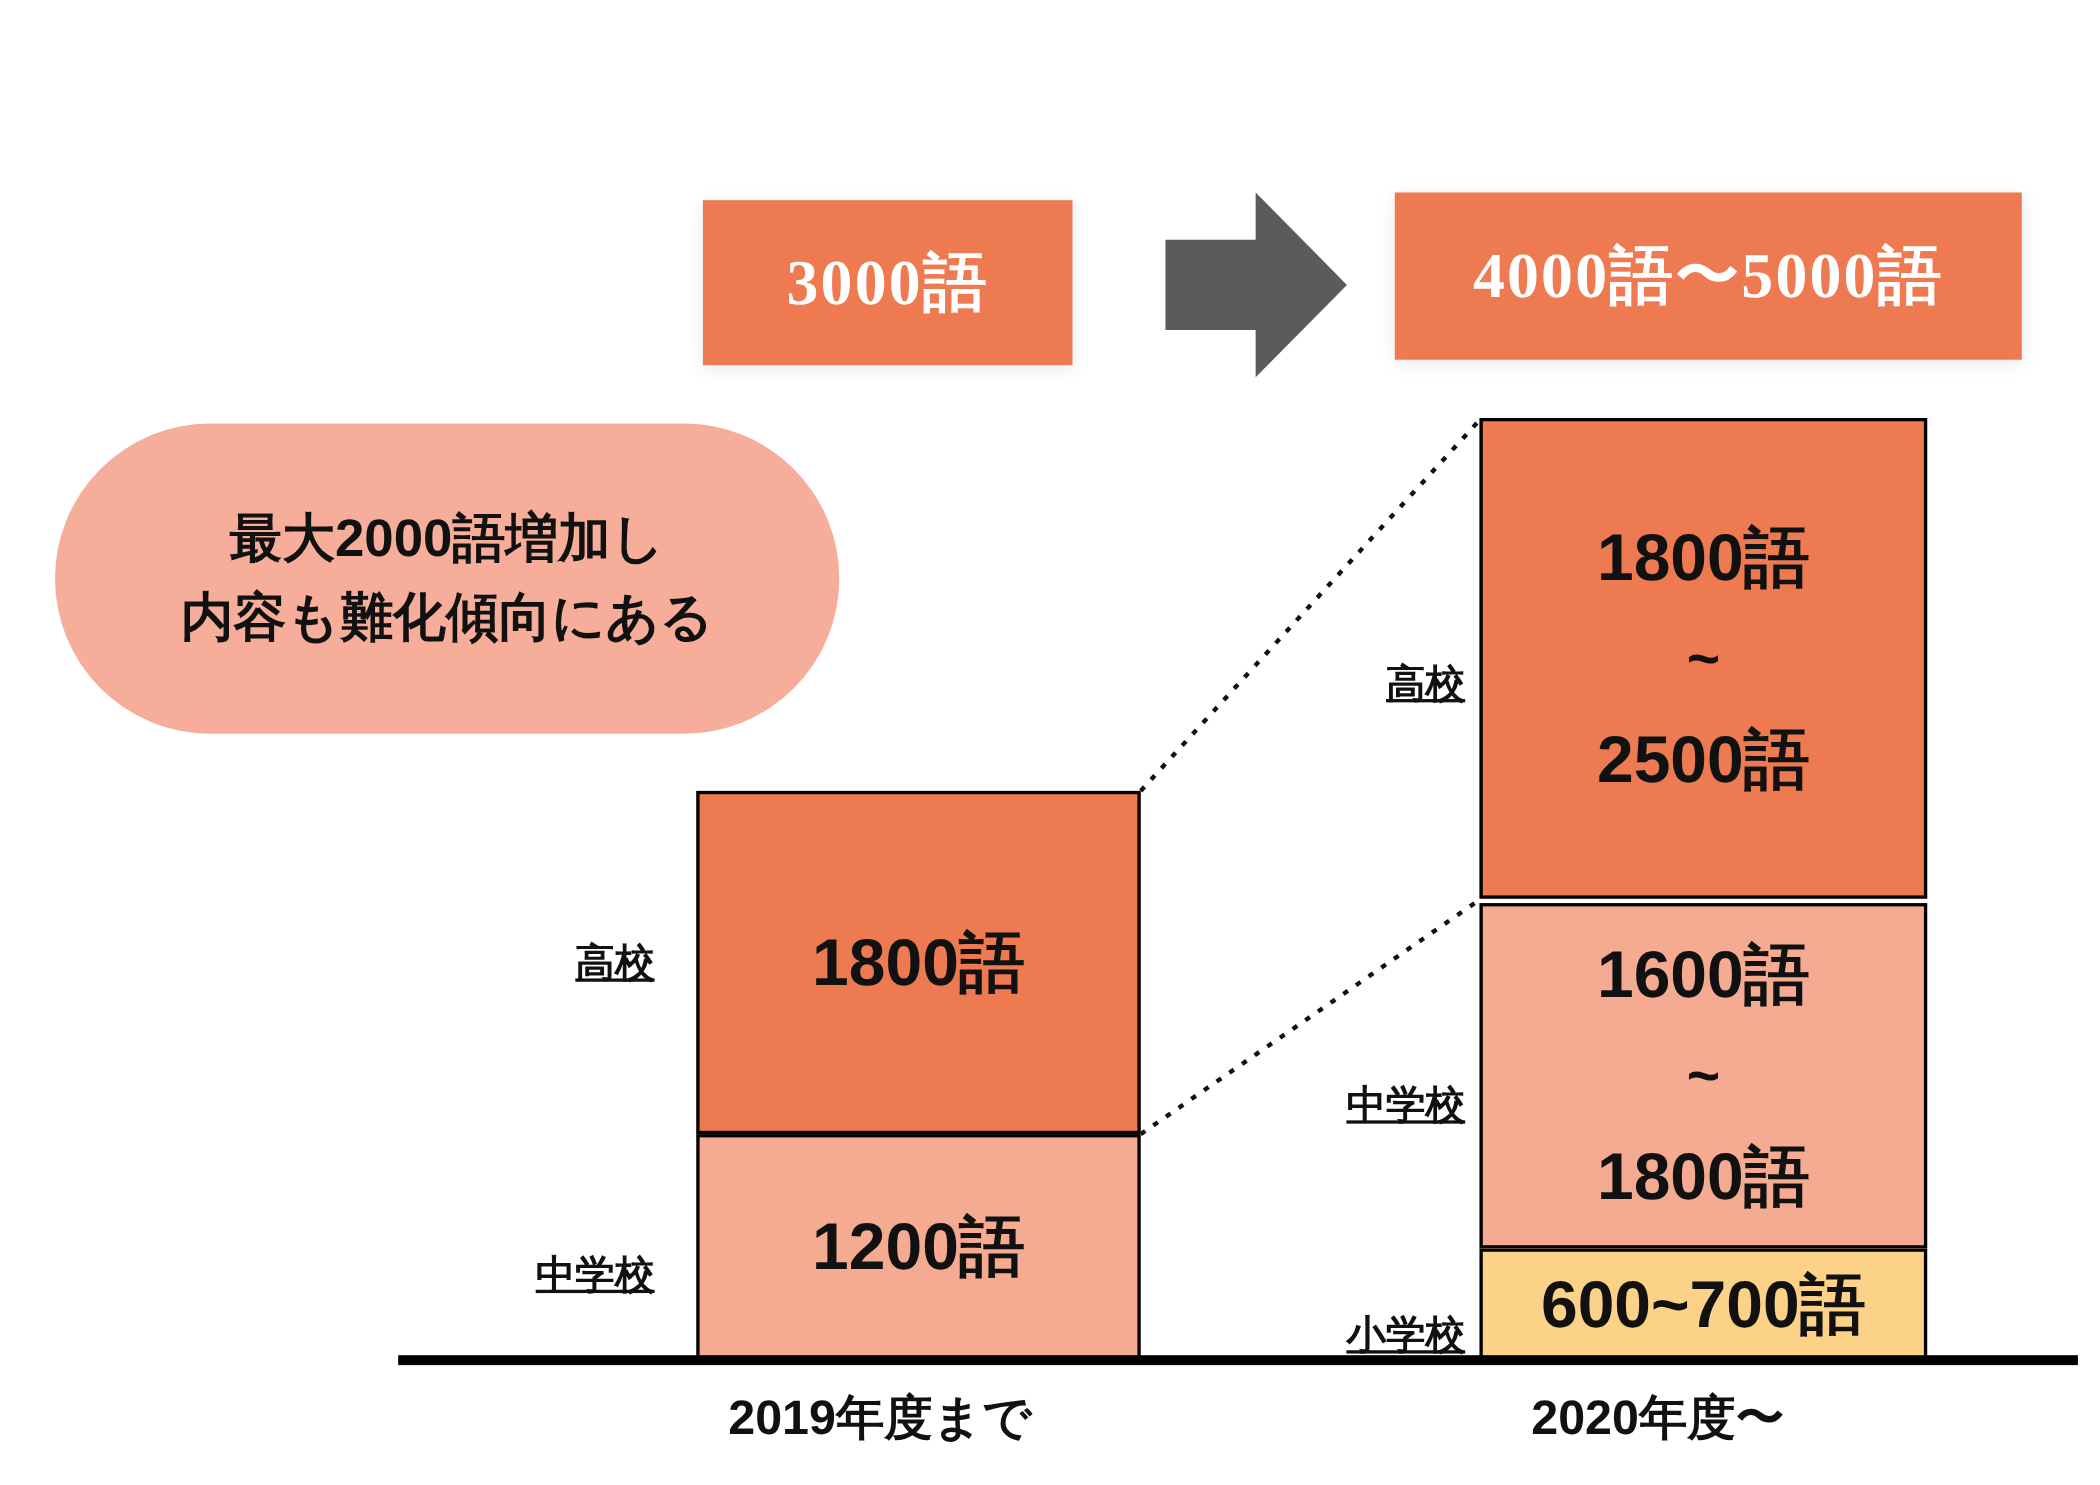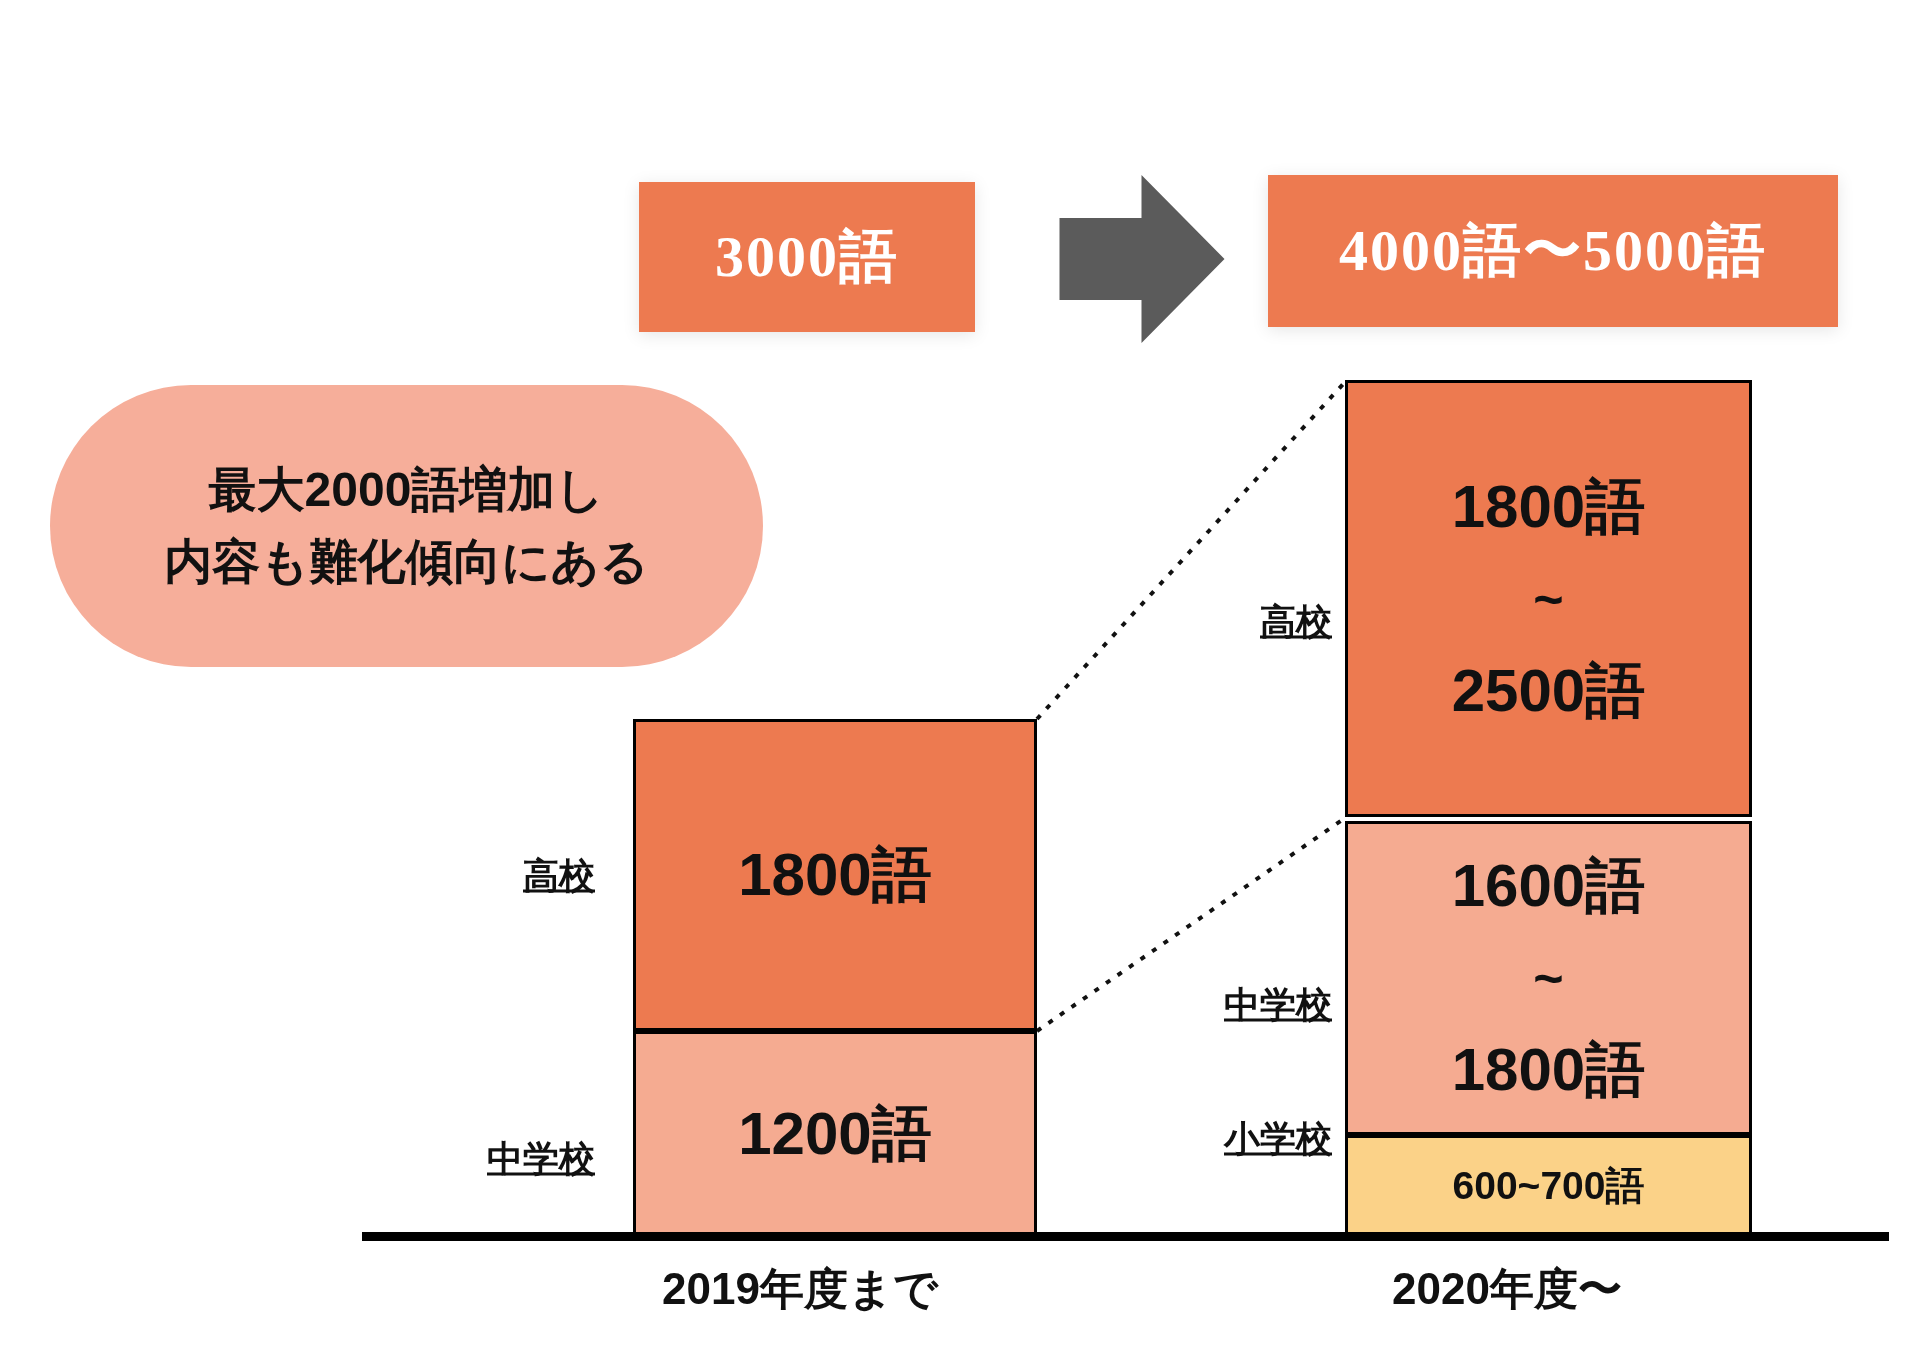--- a/index.html
+++ b/index.html
@@ -24,31 +24,31 @@
   #bar-after{left:1345px;top:380px;width:407px;}
   .seg{box-sizing:border-box;width:100%;border:3px solid #000000;display:flex;flex-direction:column;
        align-items:center;justify-content:center;text-align:center;}
   .seg .big{font-size:60px;line-height:96px;}
   .seg .mid{font-size:52px;line-height:88px;}
   #seg-b-hs{height:312px;background:#ED7A50;}
   #seg-b-jhs{height:205px;background:#F5AB91;}
   #seg-a-hs{height:437px;background:#ED7A50;margin-bottom:4px;}
   #seg-a-jhs{height:314px;background:#F5AB91;}
   #seg-a-es{height:101px;background:#FBD288;}
-  #seg-a-es .big{font-size:39px;line-height:60px;}
+  #seg-a-es .big{font-size:60px;line-height:60px;}
 
   
   .side-label{position:absolute;font-size:36px;transform:translateY(-50%);white-space:nowrap;text-decoration:underline;}
   .side-label.left-col{right:1314px;}
   .side-label.right-col{right:577px;}
   #lbl-b-hs{top:876px;}
   #lbl-b-jhs{top:1159px;}
   #lbl-a-hs{top:622px;}
   #lbl-a-jhs{top:1005px;}
-  #lbl-a-es{top:1139px;}
+  #lbl-a-es{top:1214px;}
 
   
   .baseline{position:absolute;left:362px;top:1232px;width:1527px;height:9px;background:#000000;}
   .axis-label{position:absolute;top:1260px;width:500px;text-align:center;font-size:44px;}
   #axis-before{left:550px;}
   #axis-after{left:1257px;}
 
   .overlay{position:absolute;left:0;top:0;pointer-events:none;}
 </style>
 </head>

